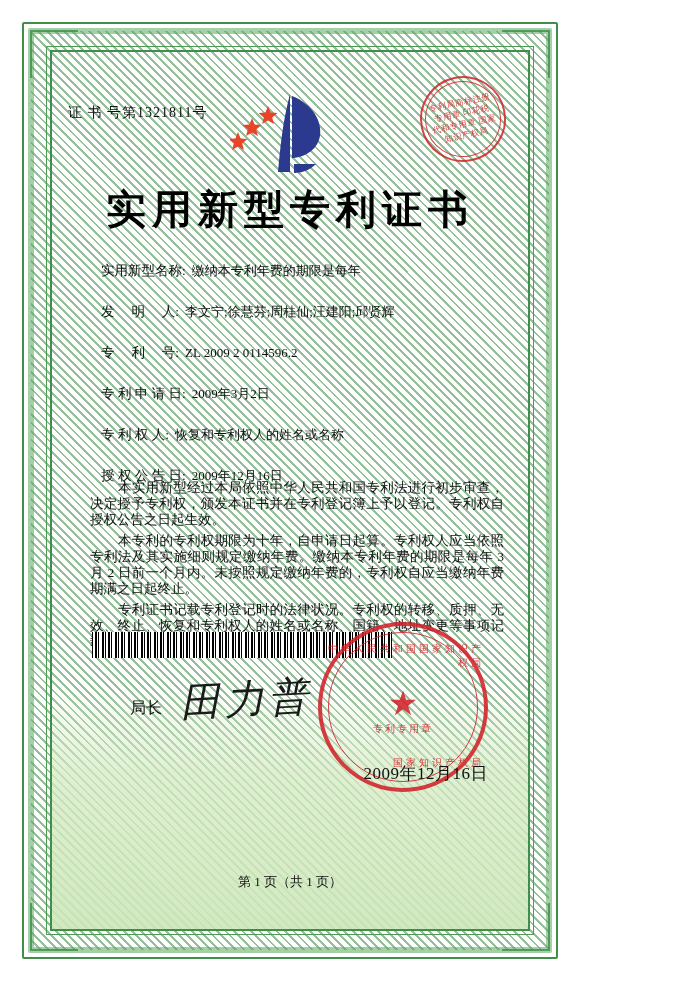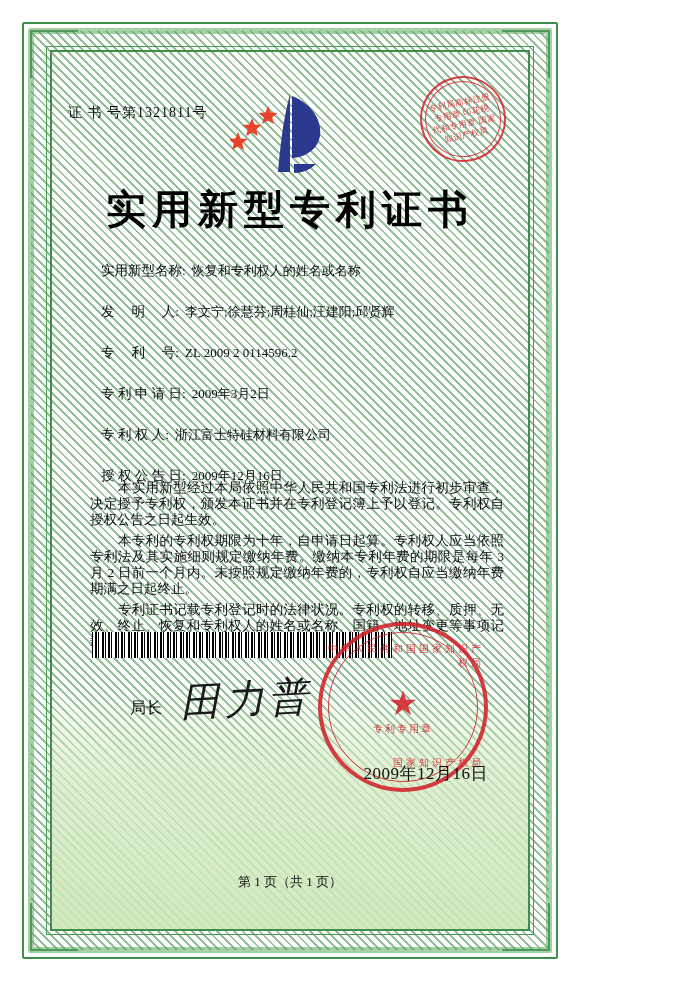--- a/index.html
+++ b/index.html
@@ -355,37 +355,37 @@
         <path d="M62 6 C82 14 92 30 90 46 C88 58 78 66 64 68 L62 68 Z" fill="#2b3a8f"></path>
         <path d="M64 74 L86 74 C80 80 72 83 64 83 Z" fill="#2b3a8f"></path>
       </svg>
     </div>
 
     <div class="doc-title">实用新型专利证书</div>
 
     <div class="fields">
       <div class="field-row">
         <span class="field-label">实用新型名称:</span>
-        <span class="field-value">恢复和专利权人的姓名或名称</span>
+        <span class="field-value">缴纳本专利年费的期限是每年</span>
       </div>
       <div class="field-row">
         <span class="field-label">发　 明 　人:</span>
         <span class="field-value">李文宁;徐慧芬;周桂仙;汪建阳;邱贤辉</span>
       </div>
       <div class="field-row">
         <span class="field-label">专　 利 　号:</span>
         <span class="field-value">ZL 2009 2 0114596.2</span>
       </div>
       <div class="field-row">
         <span class="field-label">专 利 申 请 日:</span>
         <span class="field-value">2009年3月2日</span>
       </div>
       <div class="field-row">
         <span class="field-label">专 利 权 人:</span>
-        <span class="field-value">浙江富士特硅材料有限公司</span>
+        <span class="field-value">恢复和专利权人的姓名或名称</span>
       </div>
       <div class="field-row">
         <span class="field-label">授 权 公 告 日:</span>
         <span class="field-value">2009年12月16日</span>
       </div>
     </div>
 
     <div class="paragraphs">
       <p>本实用新型经过本局依照中华人民共和国专利法进行初步审查，决定授予专利权，颁发本证书并在专利登记簿上予以登记。专利权自授权公告之日起生效。</p>
       <p>本专利的专利权期限为十年，自申请日起算。专利权人应当依照专利法及其实施细则规定缴纳年费。缴纳本专利年费的期限是每年 3 月 2 日前一个月内。未按照规定缴纳年费的，专利权自应当缴纳年费期满之日起终止。</p>

